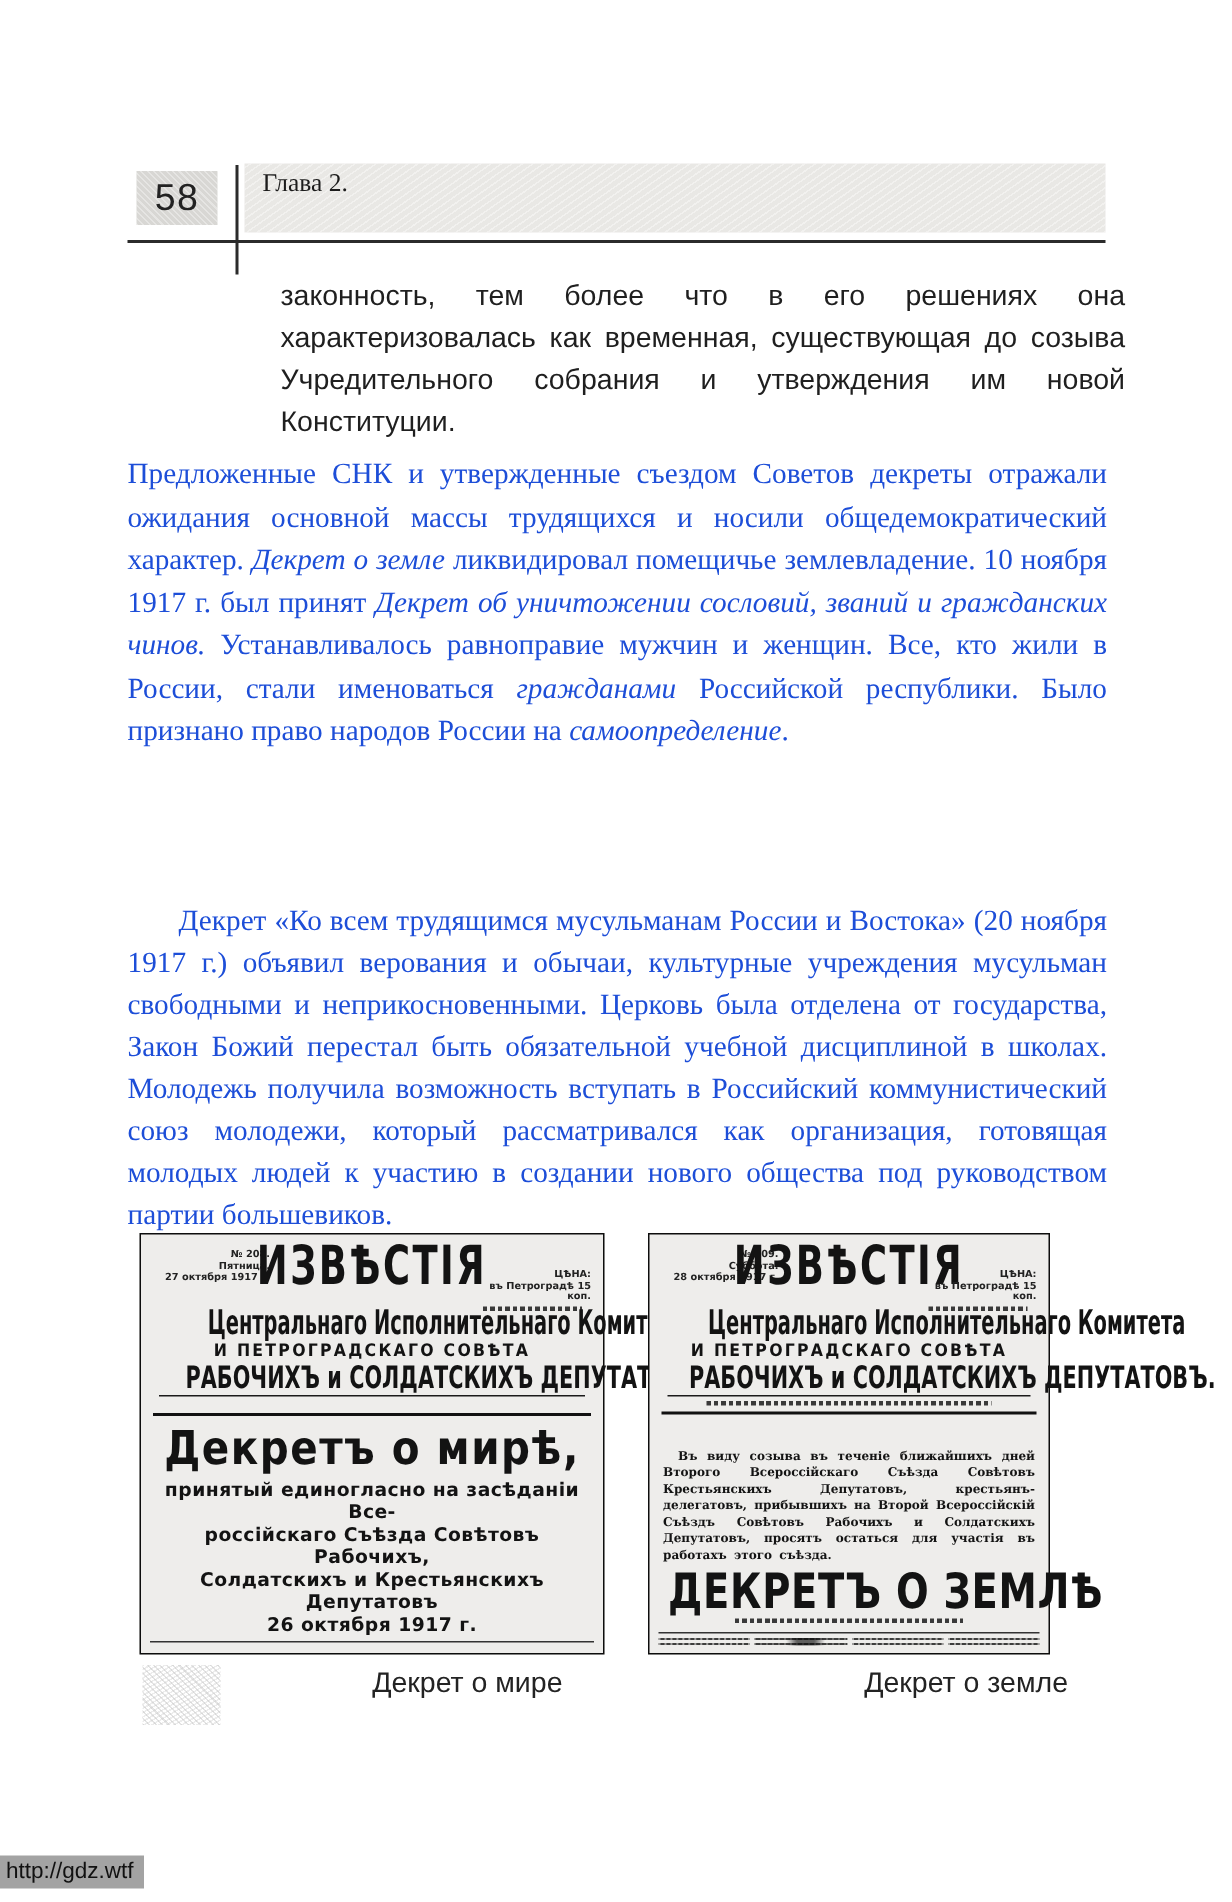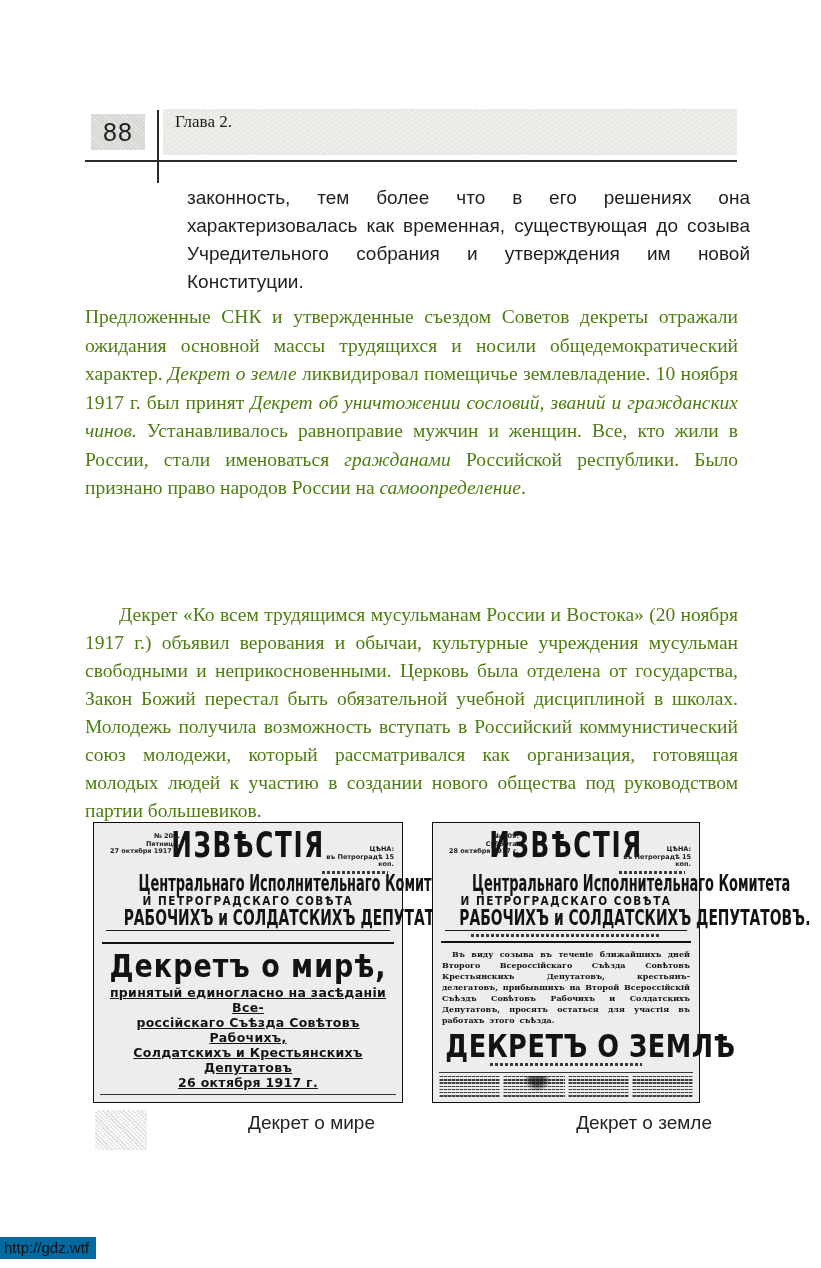--- a/index.html
+++ b/index.html
@@ -19,21 +19,21 @@
     padding:2px 0 16px 12px;box-sizing:border-box;
     font:17px/22px "Liberation Serif",serif;color:#1c1c1c;}
   .header-hrule{position:absolute;left:85px;top:160px;width:652px;height:2px;background:#2b2b2b;}
 
   
   .intro{position:absolute;left:175px;top:172px;width:563px;margin:12px;
     font:19px/28px "Liberation Sans",sans-serif;color:#1f1f1f;text-align:justify;}
   .section-heading{position:absolute;left:172px;top:279px;margin:0;
     font:bold 19px "Liberation Serif",serif;color:#111;}
   .body-par{position:absolute;left:85px;width:653px;margin:0;
-    font:19.5px/28.5px "Liberation Serif",serif;color:#4d7c0f;text-align:justify;}
+    font:19.5px/28.5px "Liberation Serif",serif;color:#1d4ed8;text-align:justify;}
   .par-decrees{top:303px;}
   .par-muslims{top:601px;text-indent:34px;line-height:28px;}
   .definition{position:absolute;left:172px;top:512px;width:565px;
     font:18.5px/27px "Liberation Sans",sans-serif;color:#1d1d1d;text-align:justify;}
   .definition .term{font-weight:bold;}
 
   
   .paper{position:absolute;top:822px;height:281px;margin:0;
     border:1.5px solid #0d0d0d;background:#eeedeb;
     display:flex;flex-direction:column;
@@ -56,23 +56,23 @@
     text-align:center;transform:scale(.84,1.25);margin:2px 0 1px;}
   .np-rule-thin{height:1px;background:#1a1a1a;margin:1px 6px;flex:none;}
   .np-rule-thick{height:2px;background:#111;margin:2px 2px;flex:none;}
   .noise-bar{height:3px;margin:2px auto;filter:blur(.3px);
     background:repeating-linear-gradient(90deg,#3a3a3a 0 3px,transparent 3px 5px);}
   .nb-75{width:75%;}.nb-85{width:85%;}.nb-60{width:60%;height:2.5px;}
   .np-headline{font:bold 27px "DejaVu Sans",sans-serif;text-align:center;
     white-space:nowrap;transform:scaleY(1.15);letter-spacing:1px;margin-top:5px;}
   .np-headline-land{transform:scale(.95,1.2);letter-spacing:.5px;margin-top:2px;}
   .np-subhead{font:bold 12.5px/15px "DejaVu Sans",sans-serif;text-align:center;
-    white-space:pre-line;letter-spacing:.3px;filter:blur(.2px);margin-top:3px;text-decoration:underline;}
+    white-space:pre-line;letter-spacing:.3px;filter:blur(.2px);margin-top:3px;}
   .np-notice{font:bold 8px/11px "DejaVu Serif",serif;text-align:justify;
-    text-indent:10px;word-spacing:2px;filter:blur(.45px);margin:4px 3px 2px;}
+    text-indent:10px;word-spacing:2px;filter:blur(.45px);margin:20px 3px 2px;}
   .np-cols{flex:1;display:flex;gap:3px;margin-top:4px;border-top:1px solid #333;
     padding-top:3px;}
   .np-col{flex:1;filter:blur(.35px);
     background-image:
       repeating-linear-gradient(90deg,rgba(238,237,235,.55) 0 1px,transparent 1px 4px),
       repeating-linear-gradient(to bottom,rgba(17,17,17,.8) 0 1.5px,rgba(238,237,235,0) 1.5px 3.2px);}
   .np-col-blob{background-image:
       radial-gradient(circle at 55% 15%,rgba(0,0,0,.6) 0 6px,rgba(0,0,0,0) 13px),
       repeating-linear-gradient(90deg,rgba(238,237,235,.55) 0 1px,transparent 1px 4px),
       repeating-linear-gradient(to bottom,rgba(17,17,17,.8) 0 1.5px,rgba(238,237,235,0) 1.5px 3.2px);}
@@ -80,29 +80,29 @@
   
   .caption{position:absolute;top:1112px;font:19px "Liberation Sans",sans-serif;
     color:#232323;text-align:right;}
   .caption-left{left:93px;width:310px;transform:translateX(-28px);}
   .caption-right{left:432px;width:312px;transform:translateX(-32px);}
   .speckle{position:absolute;left:95px;top:1110px;width:52px;height:40px;
     filter:blur(.3px);opacity:.55;
     background:repeating-linear-gradient(45deg,rgba(120,120,120,.35) 0 1px,transparent 1px 3px),
                repeating-linear-gradient(-30deg,rgba(140,140,140,.3) 0 1px,transparent 1px 2.5px);}
   .watermark{position:absolute;left:0;top:1237px;padding:2px 7px 3px 4px;
-    background:#0369a1;font:15px "Liberation Sans",sans-serif;color:#111;}
+    background:#a3a3a3;font:15px "Liberation Sans",sans-serif;color:#111;}
 </style>
 </head>
 <body>
 
 <div class="page">
 
   <div class="pagenum-box">
-    <span>88</span>
+    <span>58</span>
   </div>
   <div class="header-vline"></div>
   <div class="chapter">
     <div>Глава 2.</div>
   </div>
   <div class="header-hrule"></div>
 
   <p class="intro">законность, тем более что в его решениях она характеризовалась как временная, существующая до созыва Учредительного собрания и утверждения им новой Конституции.</p>
 
 

